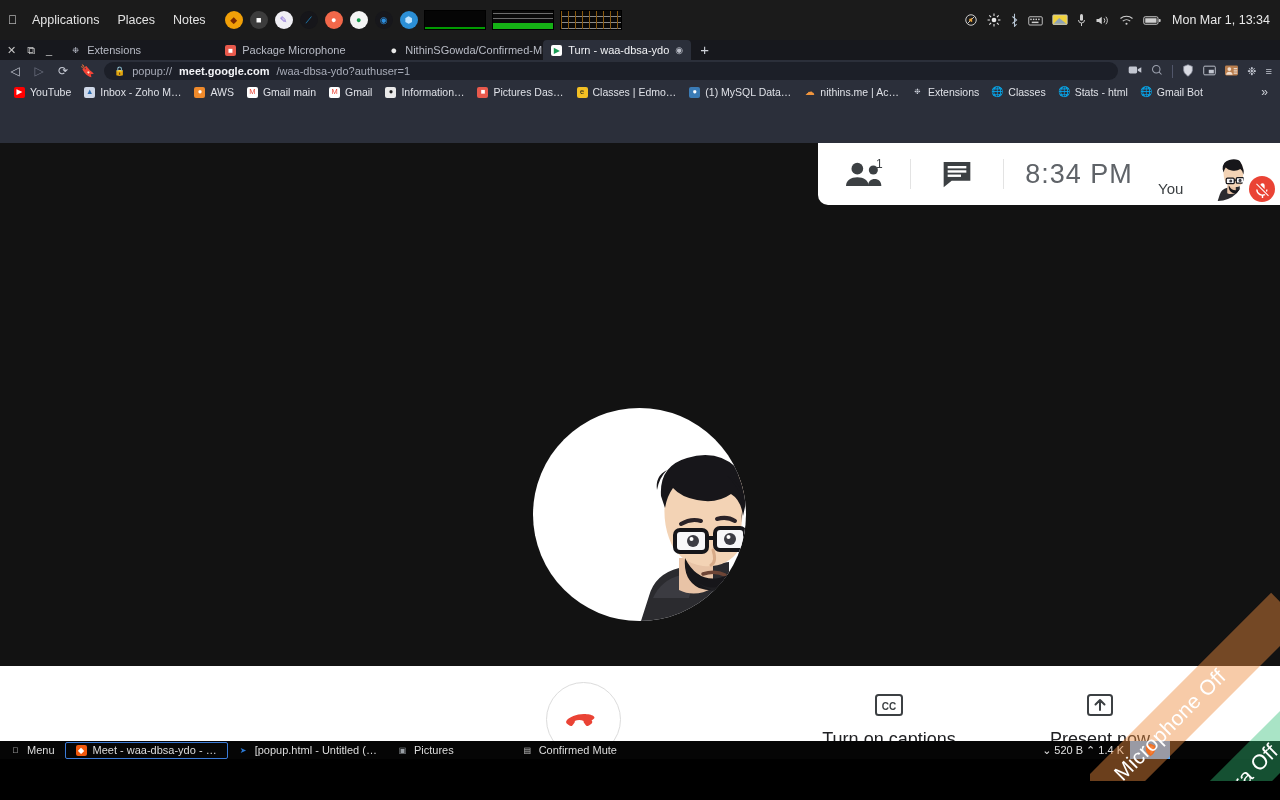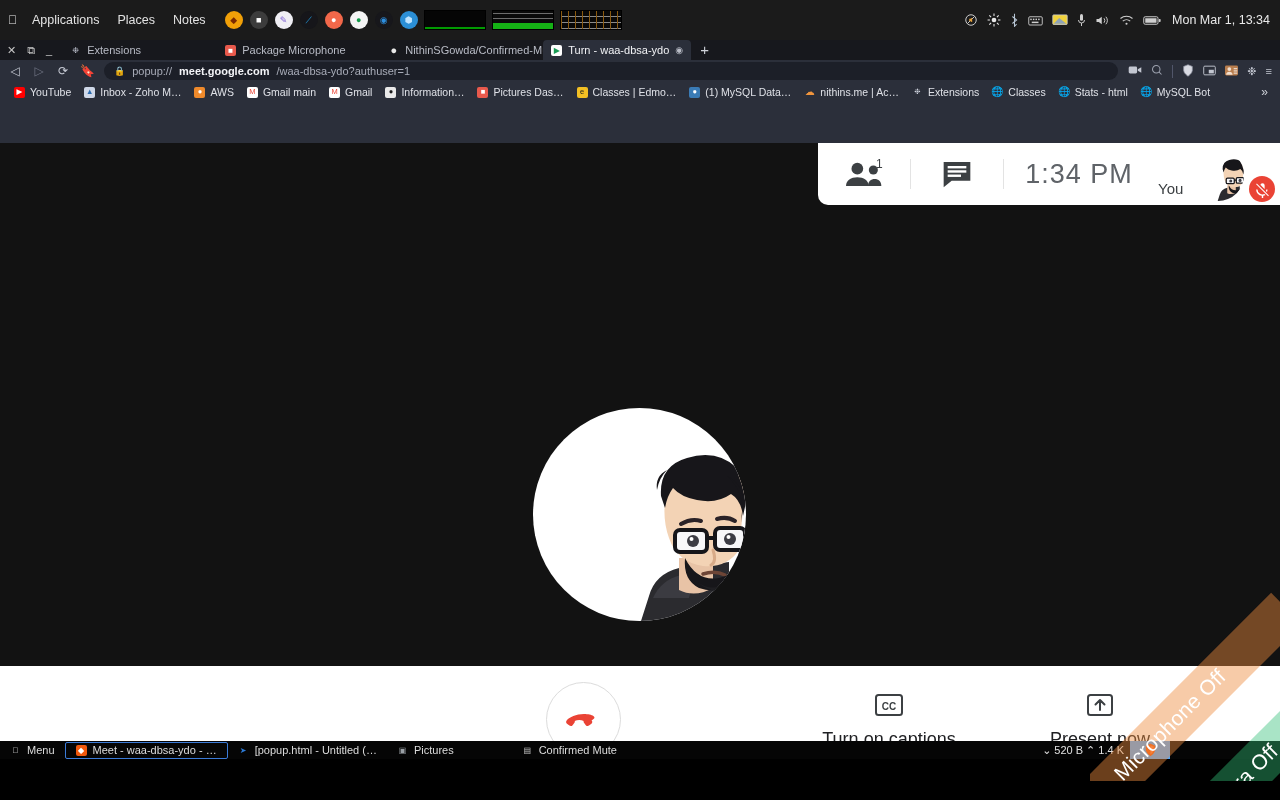--- a/index.html
+++ b/index.html
@@ -371,21 +371,21 @@
       <span class="bm">
           <span class="bmi" style="background:transparent;color:#cfd3de;font-size:10px;">🌐</span>
           <span>Classes</span>
         </span>
       <span class="bm">
           <span class="bmi" style="background:transparent;color:#cfd3de;font-size:10px;">🌐</span>
           <span>Stats - html</span>
         </span>
       <span class="bm">
           <span class="bmi" style="background:transparent;color:#cfd3de;font-size:10px;">🌐</span>
-          <span>MySQL Bot</span>
+          <span>Gmail Bot</span>
         </span>
       <span class="bm-overflow">»</span>
     </div>
 
     <div class="meet">
 
       <div class="meet-stage">
 
         <div class="avatar-wrap">
           <div class="avatar-circle">
@@ -452,21 +452,21 @@
             <svg width="32" height="30" viewBox="0 0 24 22">
               <path d="M2 2h20v14H8l-6 5z" fill="#3c4043"></path>
               <g fill="#fff">
                   <rect x="5" y="5" width="14" height="1.8"></rect>
                   <rect x="5" y="8.2" width="14" height="1.8"></rect>
                   <rect x="5" y="11.4" width="10" height="1.8"></rect>
                 </g>
             </svg>
           </span>
           <span class="tr-div"></span>
-          <span class="tr-clock">1:34  PM</span>
+          <span class="tr-clock">8:34  PM</span>
           <span class="tr-self">
             <span class="tr-self-name">You</span>
             <span class="tr-self-circle">
               <svg class="bm2" viewBox="0 0 118 175">
                 <path d="M18 150 q6-22 30-28 l50-6 v59 H10 z" fill="#2b2b2f"></path>
                 <path d="M48 112 h34 v30 q-18 10 -34 2z" fill="#e8c3a6"></path>
                 <path d="M36 44 q-6 26 2 48 q8 24 34 28 q24 2 36-16 l6-60 q-6-26 -34-30 q-32-4 -44 30 z" fill="#f3d3b5"></path>
                 <path d="M30 50 q-2-30 26-38 q30-9 50 10 q12 12 10 30 l-4 18 q-2-16 -12-22 q-14 10 -34 6 q-16-3 -24-12 q-6 8 -8 20 z" fill="#17161a"></path>
                 <g fill="none" stroke="#16161a" stroke-width="5">
                     <rect x="44" y="84" width="32" height="22" rx="5" fill="#f7f7f9"></rect>

